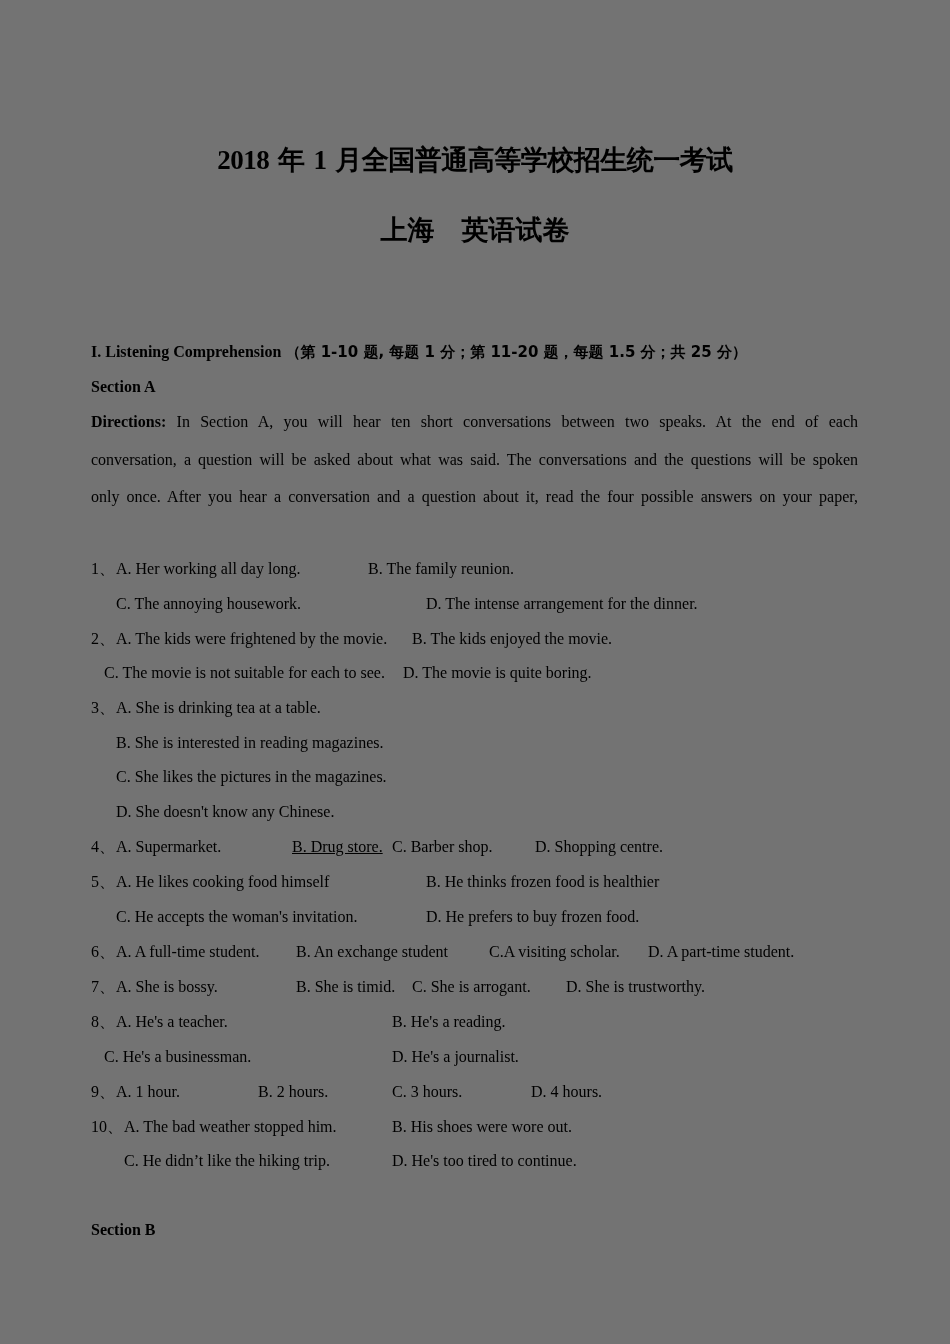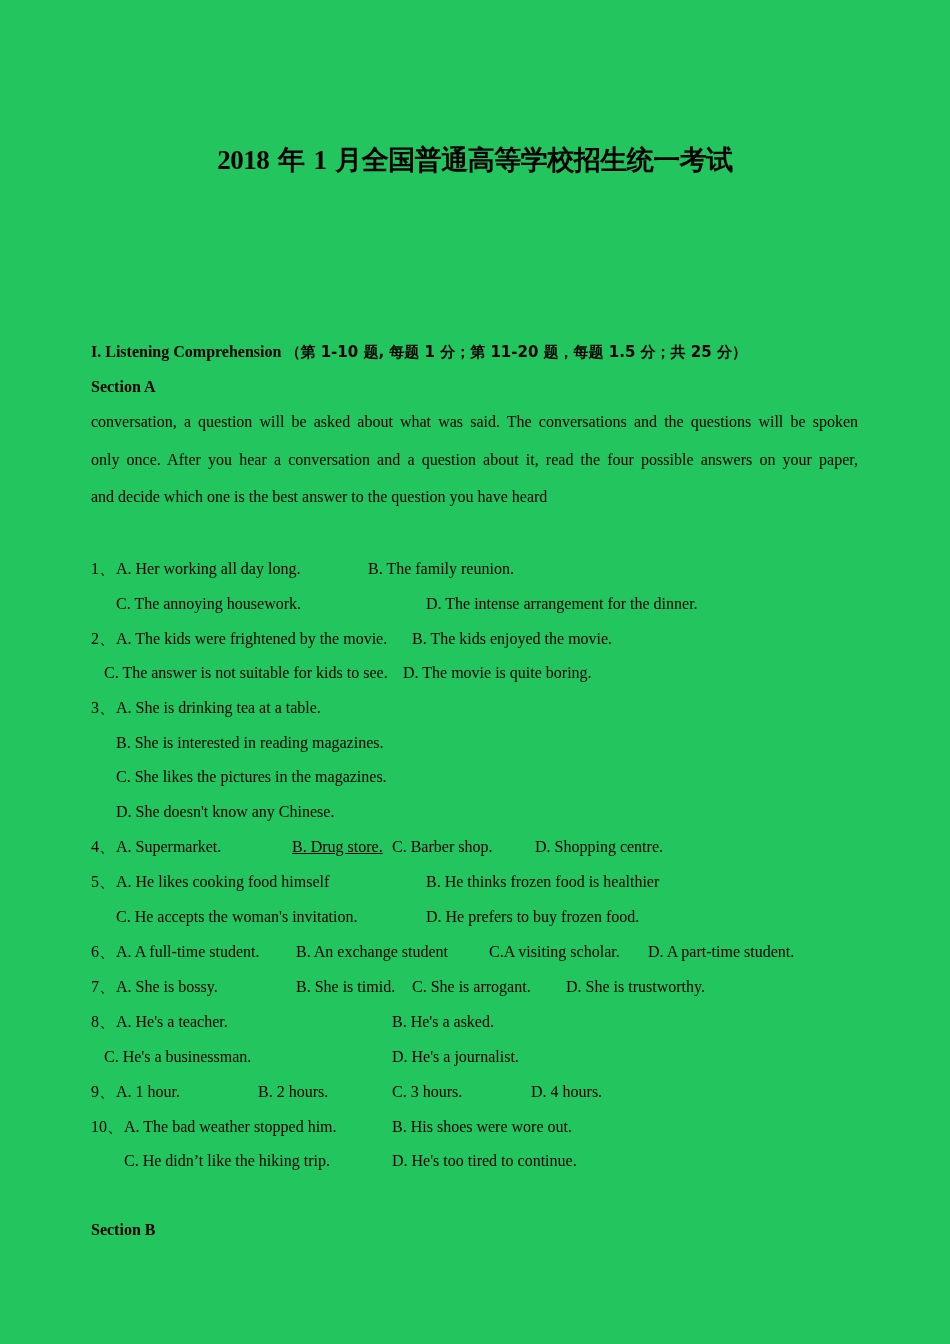--- a/index.html
+++ b/index.html
@@ -1,62 +1,63 @@
 <!DOCTYPE html>
 <html><head>
   <meta charset="utf-8">
   <style>
     html, body { margin: 0; padding: 0; background: #ffffff; }
     body { width: 950px; height: 1344px; position: relative; overflow: hidden;
            font-family: "Liberation Serif", "DejaVu Serif", serif; color: #000; }
-    .page { position: absolute; left: 0; top: 0; width: 950px; height: 1344px; background: #22c55e; }
+    .page { position: absolute; left: 0; top: 0; width: 950px; height: 1344px; background: #737373; }
     .title { position: absolute; left: 0; width: 950px; text-align: center; font-weight: bold;
              font-family: "DejaVu Sans", "Liberation Sans", sans-serif; }
     .title1 { top: 142px; font-size: 27px; letter-spacing: -0.5px; }
     .title1 .num { font-family: "Liberation Serif", serif; }
     .title2 { top: 212px; font-size: 27px; }
     .line { position: absolute; font-size: 16px; line-height: 20px; white-space: pre; text-align: center; }
     .bold { font-weight: bold; }
     .cn { font-family: "DejaVu Sans", sans-serif; font-size: 15px; }
     .para { position: absolute; left: 91px; width: 767px; font-size: 16px; line-height: 37.5px;
             text-align: justify; }
     .para .jline { display: block; height: 37.5px; text-align: justify; text-align-last: justify; }
     .para .jline.last { text-align-last: left; }
     .opt { position: absolute; white-space: pre; font-size: 16px; line-height: 20px; }
   </style>
 </head>
 <body>
 
 <div class="page">
 
   <div class="title title1"><span class="num">2018</span><span> 年 </span><span class="num">1</span><span> 月全国普通高等学校招生统一考试</span></div>
+  <div class="title title2">上海　英语试卷</div>
 
   <div class="line bold" style="left:91px; top:342px;"><span>I. Listening Comprehension</span> <span class="cn">（第 1-10 题, 每题 1 分；第 11-20 题，每题 1.5 分；共 25 分）</span></div>
 
   <div class="line bold" style="left:91px; top:377px;">Section A</div>
 
   <div class="para" style="top:403px;">
+    <span class="jline"><b>Directions:</b><span> In Section A, you will hear ten short conversations between two speaks. At the end of each</span></span>
     <span class="jline">conversation, a question will be asked about what was said. The conversations and the questions will be spoken</span>
     <span class="jline">only once. After you hear  a conversation and a question about it, read the four possible answers on your paper,</span>
-    <span class="jline last">and decide which one is the best answer to the question you have heard</span>
   </div>
 
   <div>
     <span class="opt" style="left:91px; top:559px;">1、</span>
     <span class="opt" style="left:116px; top:559px;">A. Her working all day long.</span>
     <span class="opt" style="left:368px; top:559px;">B. The family reunion.</span>
     <span class="opt" style="left:116px; top:594px;">C. The annoying housework.</span>
     <span class="opt" style="left:426px; top:594px;">D. The intense arrangement for the dinner.</span>
   </div>
 
   <div>
     <span class="opt" style="left:91px; top:629px;">2、</span>
     <span class="opt" style="left:116px; top:629px;">A. The kids were frightened by the movie.</span>
     <span class="opt" style="left:412px; top:629px;">B. The kids enjoyed the movie.</span>
-    <span class="opt" style="left:104px; top:663px;">C. The answer is not suitable for kids to see.</span>
+    <span class="opt" style="left:104px; top:663px;">C. The movie is not suitable for each to see.</span>
     <span class="opt" style="left:403px; top:663px;">D. The movie is quite boring.</span>
   </div>
 
   <div>
     <span class="opt" style="left:91px; top:698px;">3、</span>
     <span class="opt" style="left:116px; top:698px;">A. She is drinking tea at a table.</span>
     <span class="opt" style="left:116px; top:733px;">B. She is interested in reading magazines.</span>
     <span class="opt" style="left:116px; top:767px;">C. She likes the pictures in the magazines.</span>
     <span class="opt" style="left:116px; top:802px;">D. She doesn't know any Chinese.</span>
   </div>
@@ -89,21 +90,21 @@
     <span class="opt" style="left:91px; top:977px;">7、</span>
     <span class="opt" style="left:116px; top:977px;">A. She is bossy.</span>
     <span class="opt" style="left:296px; top:977px;">B. She is timid.</span>
     <span class="opt" style="left:412px; top:977px;">C. She is arrogant.</span>
     <span class="opt" style="left:566px; top:977px;">D. She is trustworthy.</span>
   </div>
 
   <div>
     <span class="opt" style="left:91px; top:1012px;">8、</span>
     <span class="opt" style="left:116px; top:1012px;">A. He's a teacher.</span>
-    <span class="opt" style="left:392px; top:1012px;">B. He's a asked.</span>
+    <span class="opt" style="left:392px; top:1012px;">B. He's a reading.</span>
     <span class="opt" style="left:104px; top:1047px;">C. He's a businessman.</span>
     <span class="opt" style="left:392px; top:1047px;">D. He's a journalist.</span>
   </div>
 
   <div>
     <span class="opt" style="left:91px; top:1082px;">9、</span>
     <span class="opt" style="left:116px; top:1082px;">A. 1 hour.</span>
     <span class="opt" style="left:258px; top:1082px;">B. 2 hours.</span>
     <span class="opt" style="left:392px; top:1082px;">C. 3 hours.</span>
     <span class="opt" style="left:531px; top:1082px;">D. 4 hours.</span>

